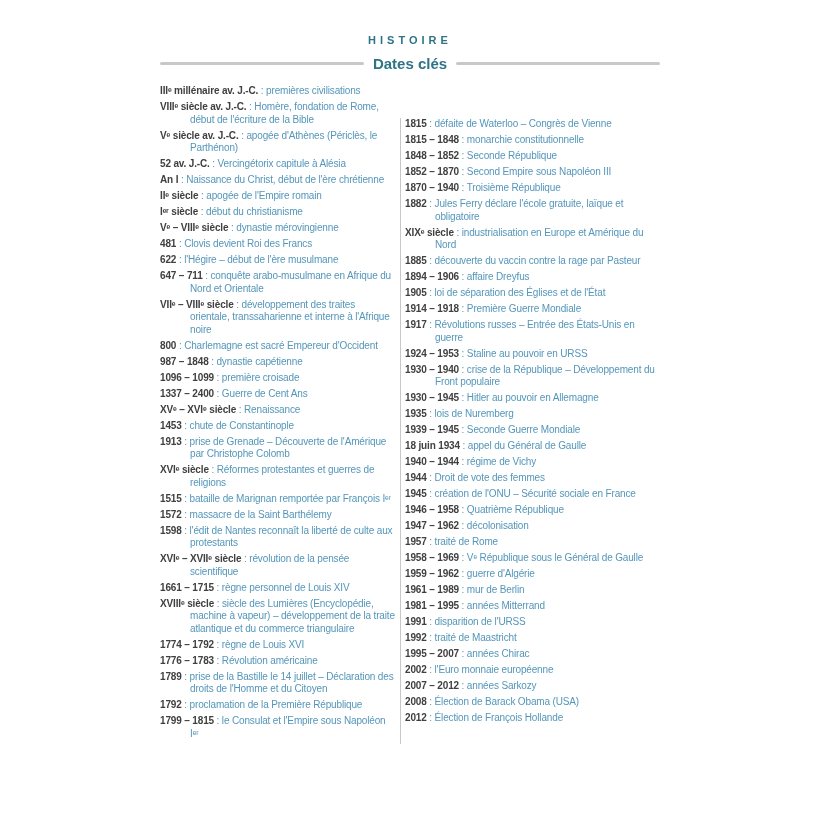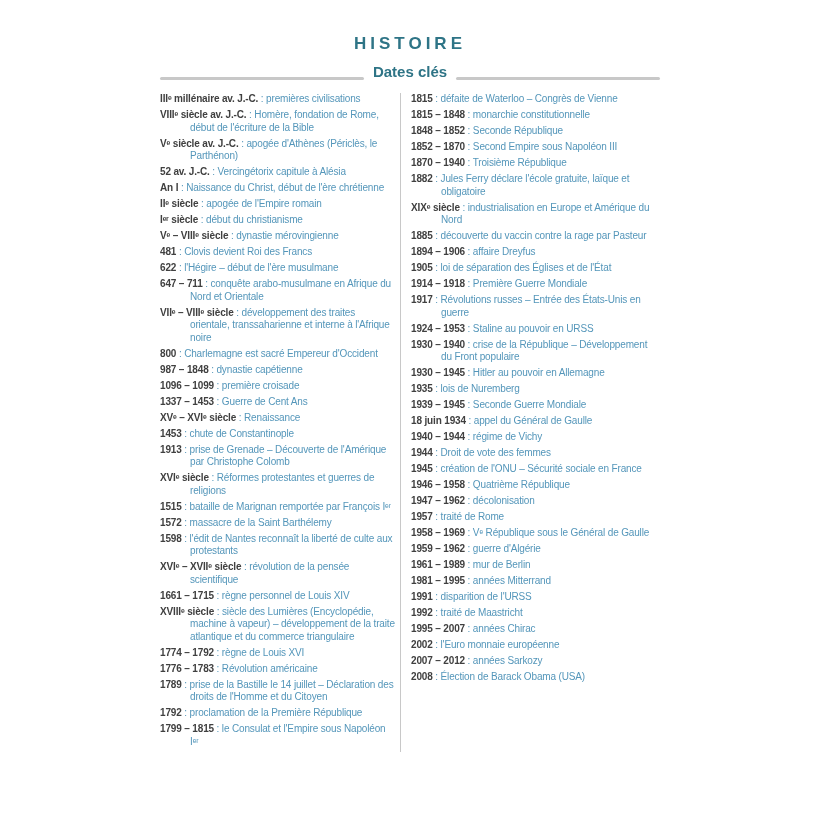--- a/index.html
+++ b/index.html
@@ -20,27 +20,27 @@
   .page {
     position: absolute;
     left: 160px;
     top: 34px;
     width: 500px;
   }
   .title {
     margin: 0 0 9px 0;
     text-align: center;
     color: var(--accent);
-    font-size: 17px;
+    font-size: 11px;
     font-weight: bold;
     letter-spacing: 4px;
   }
   .subtitle-row {
     display: flex;
-    align-items: flex-end;
+    align-items: center;
     gap: 9px;
     margin-bottom: 13px;
   }
   .rule {
     flex: 1;
     height: 3px;
     background: var(--rule-color);
     border-radius: 2px;
   }
   .subtitle {
@@ -60,21 +60,22 @@
     letter-spacing: -0.15px;
   }
   .col-left {
     width: 240px;
     padding-right: 5px;
     box-sizing: border-box;
   }
   .col-right {
     flex: 1;
     border-left: 1px solid var(--rule-color);
-    padding-left: 10px;
+    padding-left: 4px;
+    margin-top: 33px;
   }
   .entry {
     margin-bottom: 3.5px;
     padding-left: 30px;
     text-indent: -30px;
   }
   .entry .date {
     color: var(--date-color);
     font-weight: bold;
   }
@@ -119,21 +120,21 @@
 
   <div class="entry"><span class="date">VIIᵉ – VIIIᵉ siècle</span><span class="sep"> : </span><span class="desc">développement des traites orientale, transsaharienne et interne à l'Afrique noire</span></div>
 
 
   <div class="entry"><span class="date">800</span><span class="sep"> : </span><span class="desc">Charlemagne est sacré Empereur d'Occident</span></div>
 
   <div class="entry"><span class="date">987 – 1848</span><span class="sep"> : </span><span class="desc">dynastie capétienne</span></div>
 
   <div class="entry"><span class="date">1096 – 1099</span><span class="sep"> : </span><span class="desc">première croisade</span></div>
 
-  <div class="entry"><span class="date">1337 – 1453</span><span class="sep"> : </span><span class="desc">Guerre de Cent Ans</span></div>
+  <div class="entry"><span class="date">1337 – 2400</span><span class="sep"> : </span><span class="desc">Guerre de Cent Ans</span></div>
 
   <div class="entry"><span class="date">XVᵉ – XVIᵉ siècle</span><span class="sep"> : </span><span class="desc">Renaissance</span></div>
 
   <div class="entry"><span class="date">1453</span><span class="sep"> : </span><span class="desc">chute de Constantinople</span></div>
 
   <div class="entry"><span class="date">1913</span><span class="sep"> : </span><span class="desc">prise de Grenade – Découverte de l'Amérique par Christophe Colomb</span></div>
 
   <div class="entry"><span class="date">XVIᵉ siècle</span><span class="sep"> : </span><span class="desc">Réformes protestantes et guerres de religions</span></div>
 
   <div class="entry"><span class="date">1515</span><span class="sep"> : </span><span class="desc">bataille de Marignan remportée par François Iᵉʳ</span></div>
@@ -221,15 +222,16 @@
   <div class="entry"><span class="date">1992</span><span class="sep"> : </span><span class="desc">traité de Maastricht</span></div>
 
   <div class="entry"><span class="date">1995 – 2007</span><span class="sep"> : </span><span class="desc">années Chirac</span></div>
 
   <div class="entry"><span class="date">2002</span><span class="sep"> : </span><span class="desc">l'Euro monnaie européenne</span></div>
 
   <div class="entry"><span class="date">2007 – 2012</span><span class="sep"> : </span><span class="desc">années Sarkozy</span></div>
 
   <div class="entry"><span class="date">2008</span><span class="sep"> : </span><span class="desc">Élection de Barack Obama (USA)</span></div>
 
+  <div class="entry"><span class="date">2012</span><span class="sep"> : </span><span class="desc">Élection de François Hollande</span></div>
 </div>
   </div>
 </div>
 
 </body></html>

